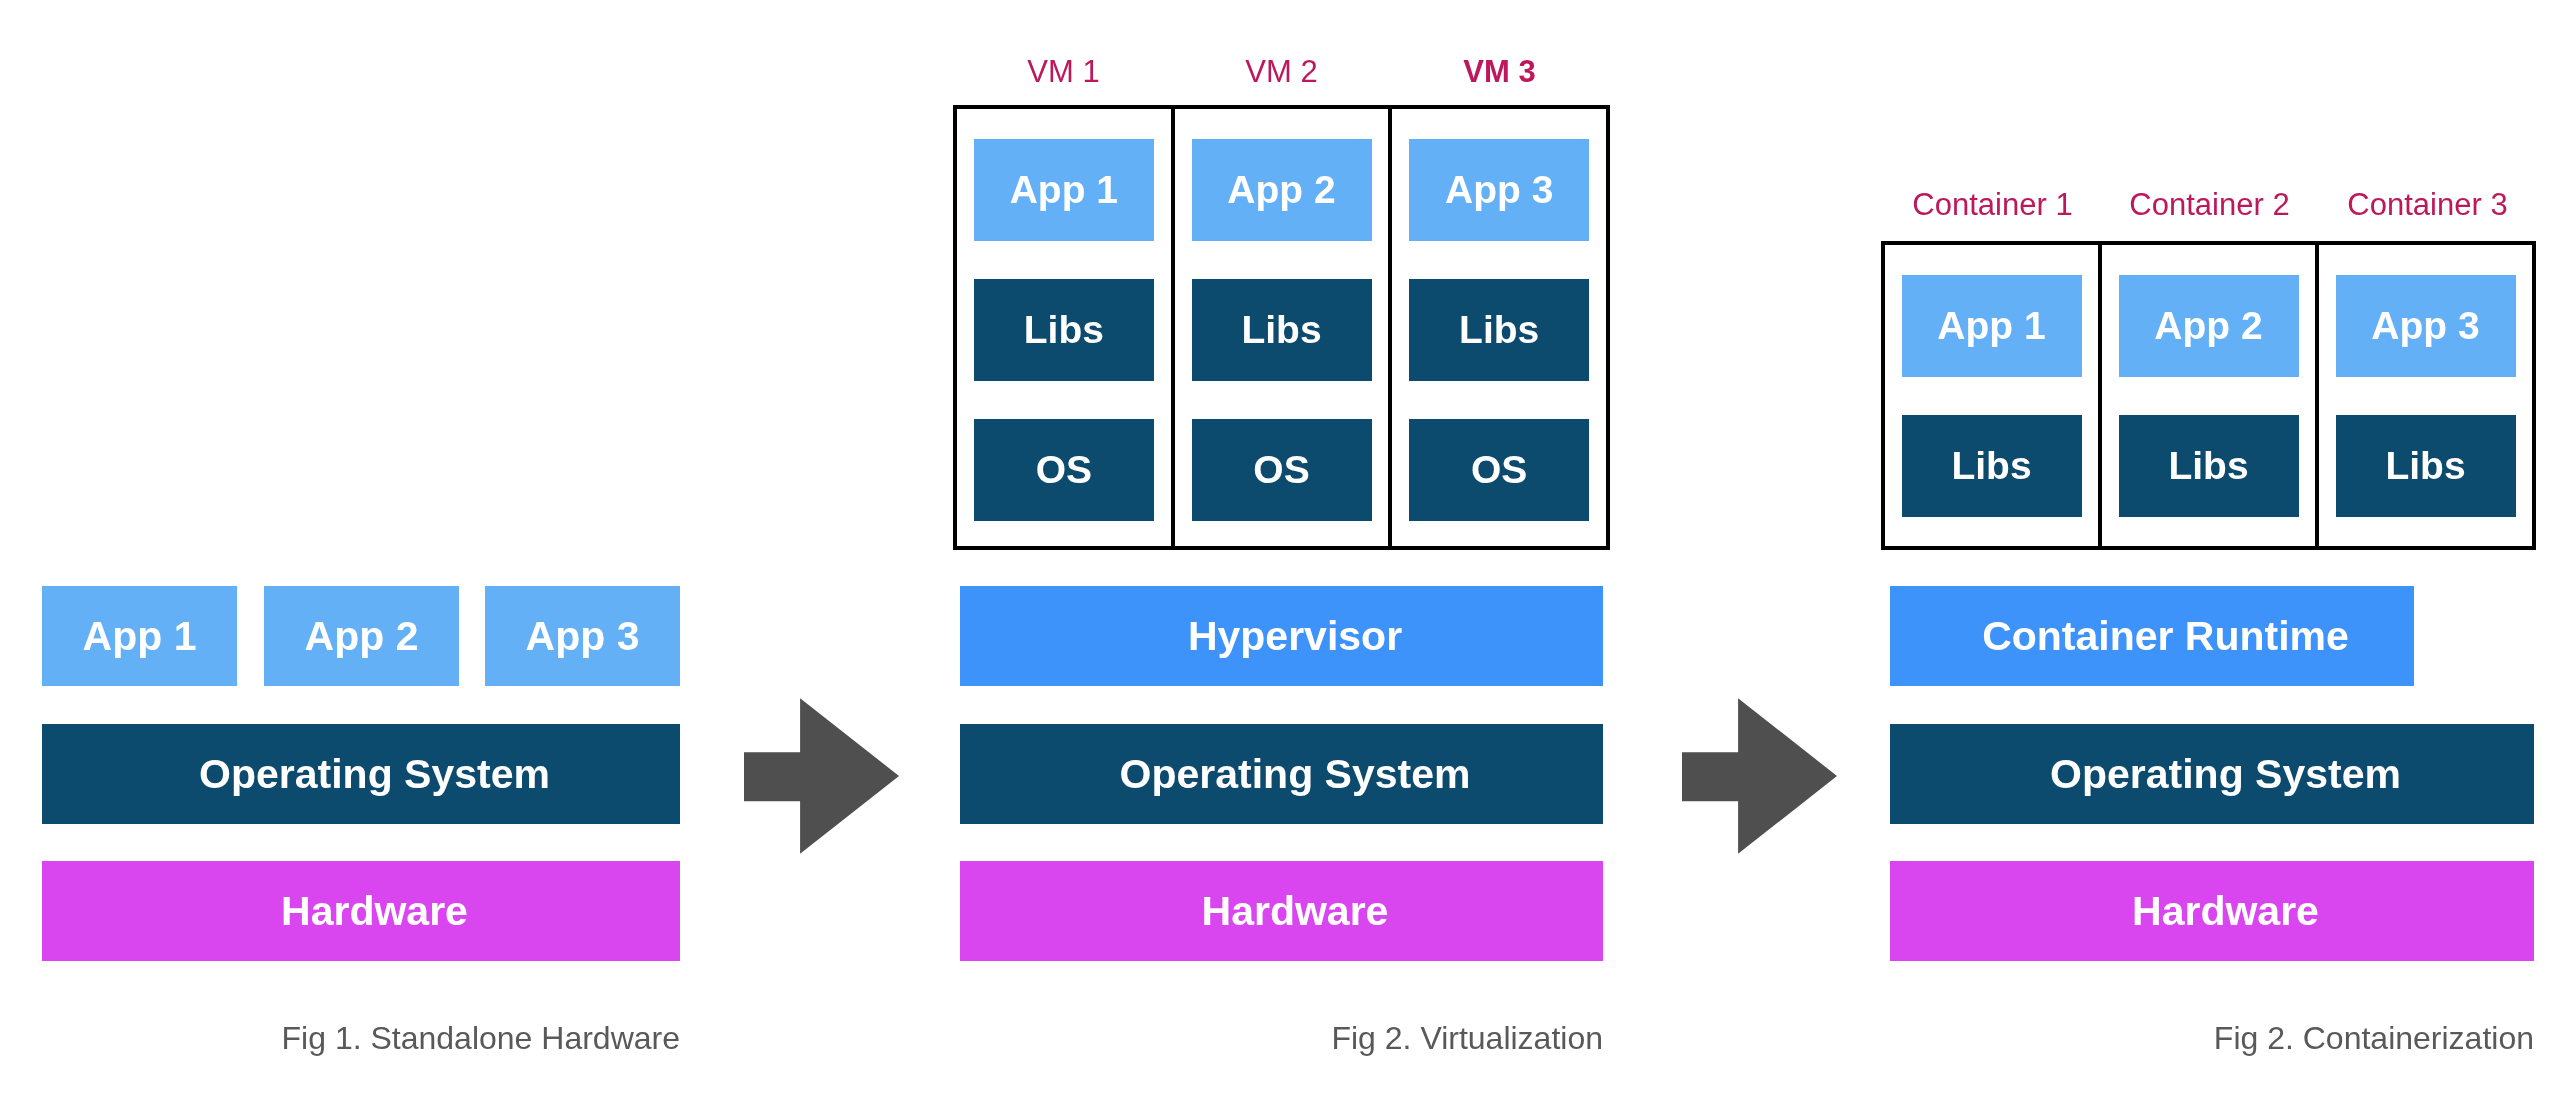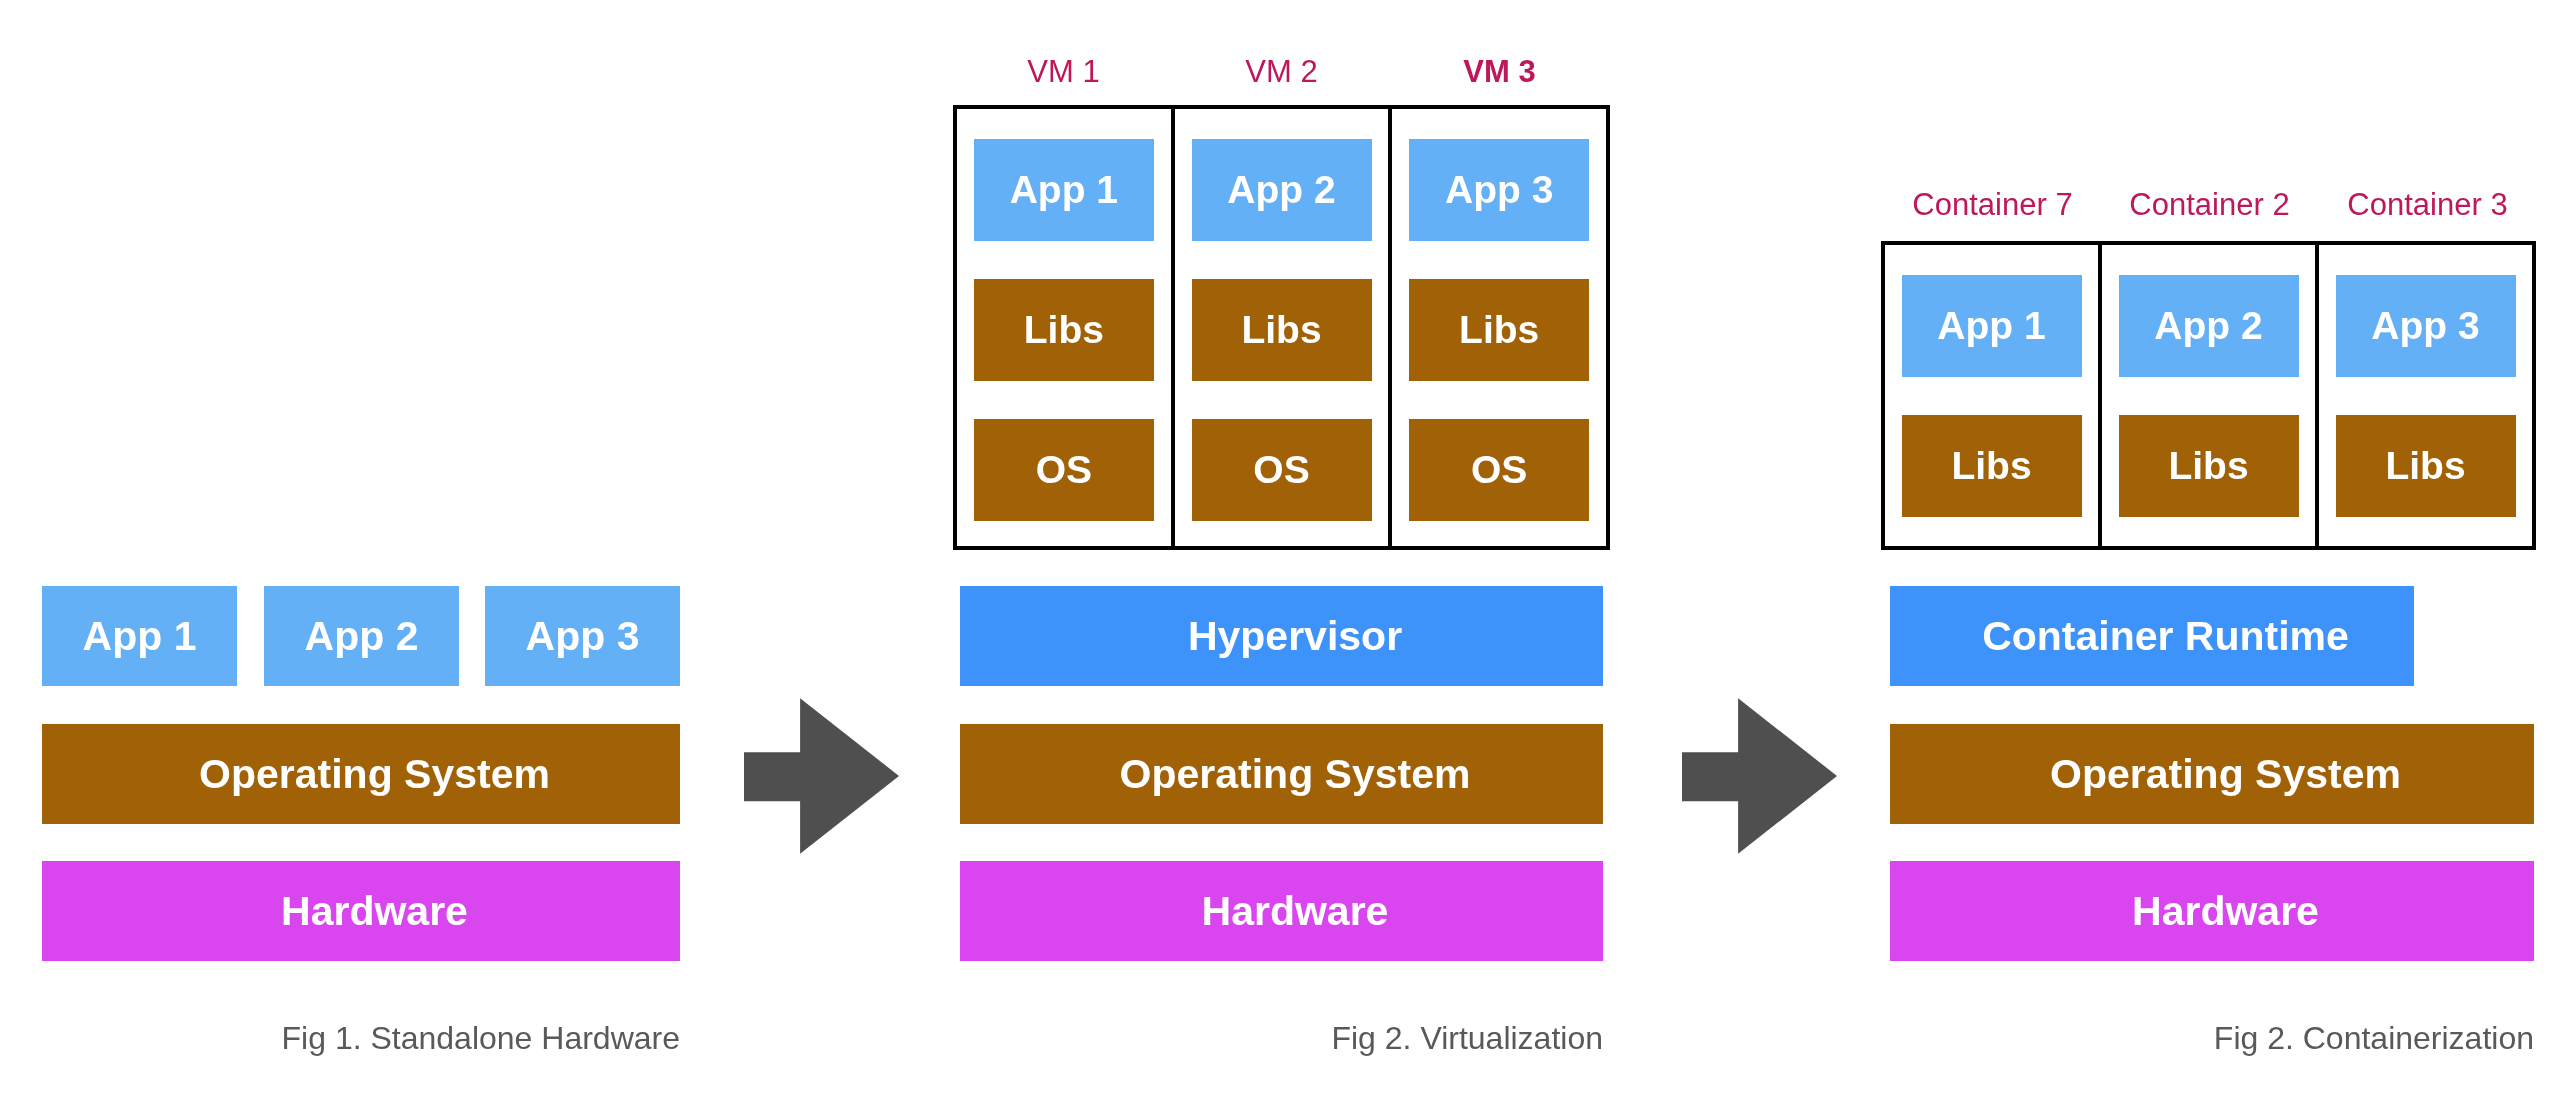--- a/index.html
+++ b/index.html
@@ -23,21 +23,21 @@
     align-items: center;
     justify-content: center;
     color: #ffffff;
     font-weight: bold;
     font-size: 41px;
     box-sizing: border-box;
     padding-left: 27px;
   }
   .bg-app    { background: #64B0F6; }
   .bg-accent { background: #3E93FB; }
-  .bg-mid    { background: #a16207; }
+  .bg-mid    { background: #0c4a6e; }
   .bg-navy   { background: #d946ef; }
 
   .small-box {
     width: 180px;
     height: 102px;
     display: flex;
     align-items: center;
     justify-content: center;
     color: #ffffff;
     font-weight: bold;
@@ -155,21 +155,21 @@
     <div class="caption" style="left:960px; width:643px;">Fig 2. Virtualization</div>
   </div>
 
   <div class="arrow" style="left:1682px;">
     <svg width="155" height="156" viewBox="0 0 221 222" xmlns="http://www.w3.org/2000/svg">
       <polygon points="0,77 80,77 80,0 221,111 80,222 80,147 0,147" fill="#4F4F4F"></polygon>
     </svg>
   </div>
 
   <div>
-    <div class="col-label" style="left:1886px; top:184px;">Container 7</div>
+    <div class="col-label" style="left:1886px; top:184px;">Container 1</div>
     <div class="col-label" style="left:2103px; top:184px;">Container 2</div>
     <div class="col-label" style="left:2321px; top:184px;">Container 3</div>
 
     <div class="group-box" style="left:1881px; top:241px; width:655px; height:309px;">
       <div class="group-col">
         <div class="small-box bg-app">App 1</div>
         <div class="small-box bg-mid">Libs</div>
       </div>
       <div class="group-col">
         <div class="small-box bg-app">App 2</div>

